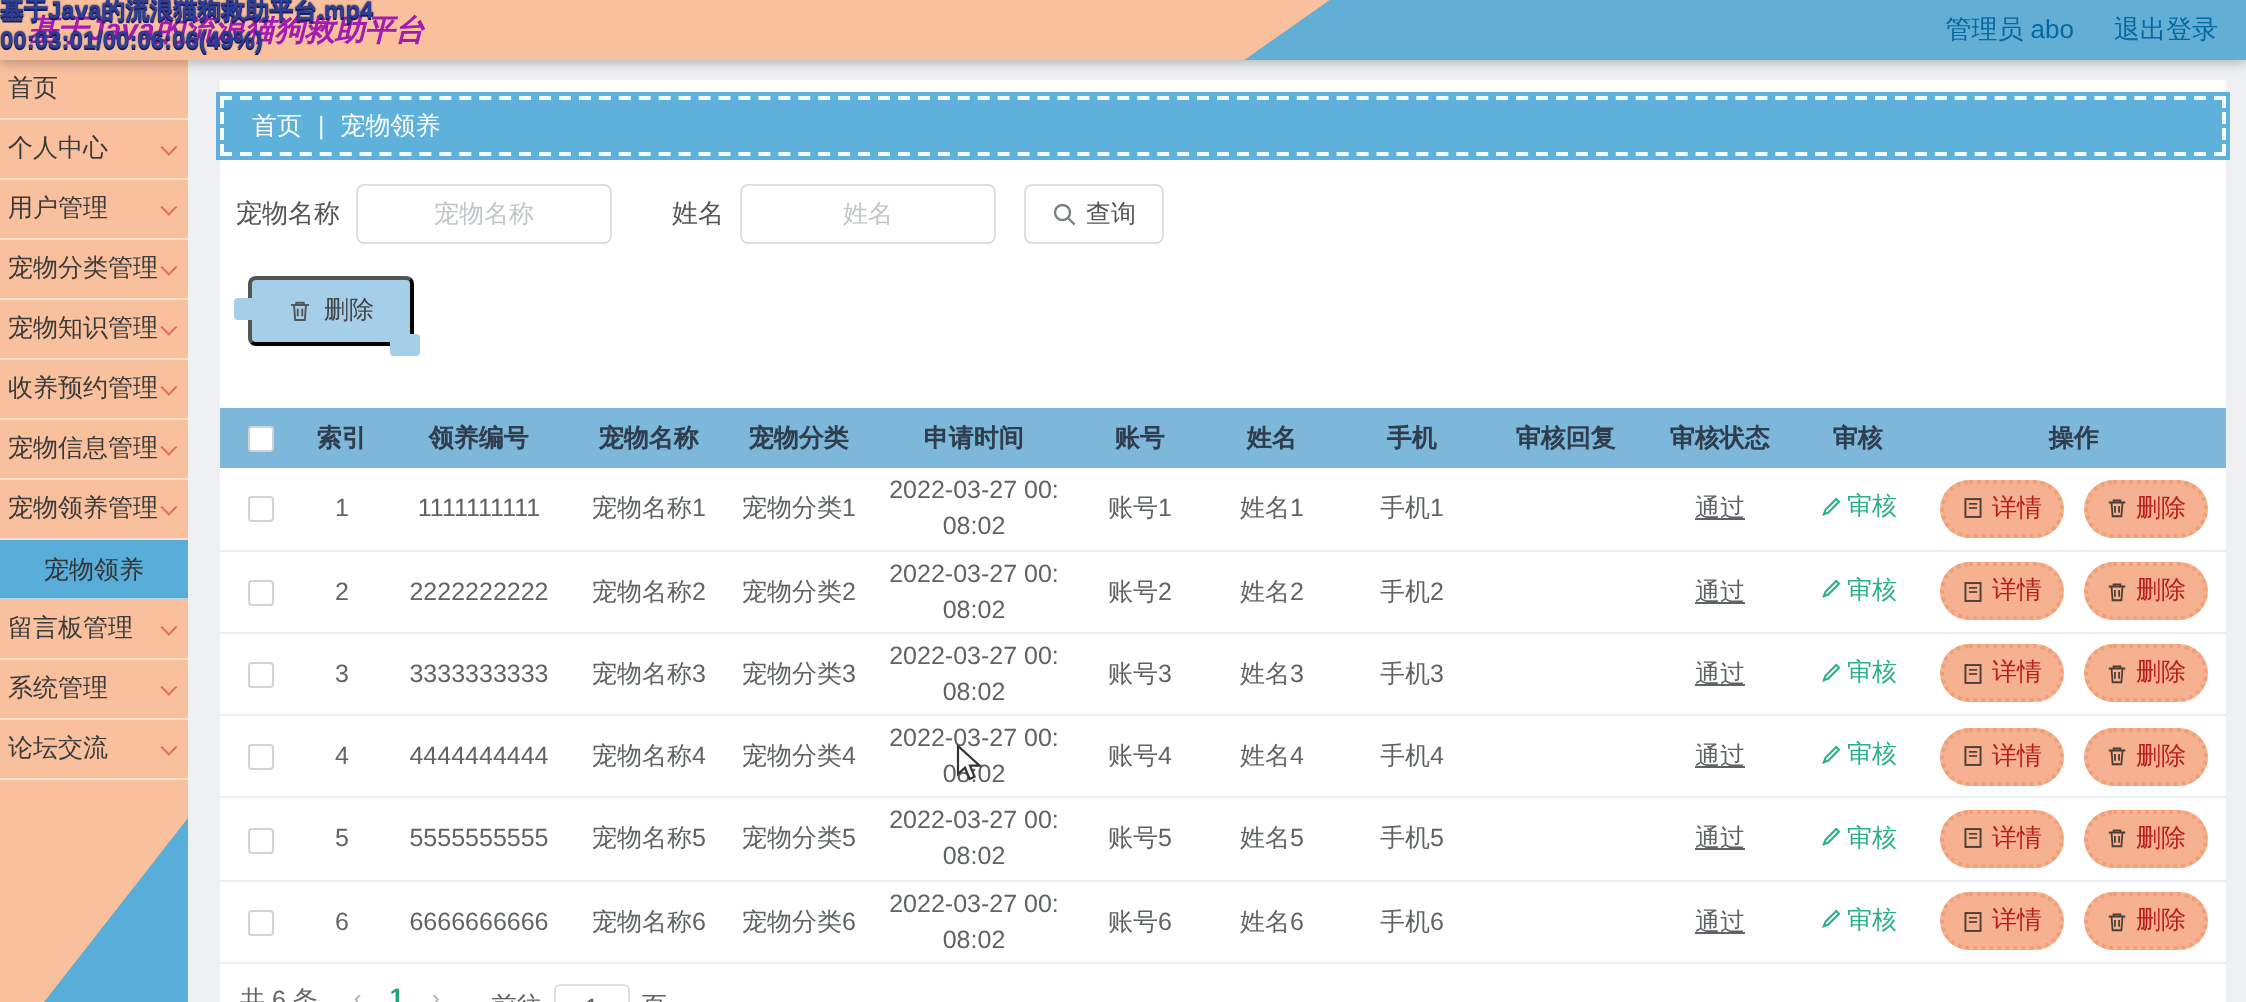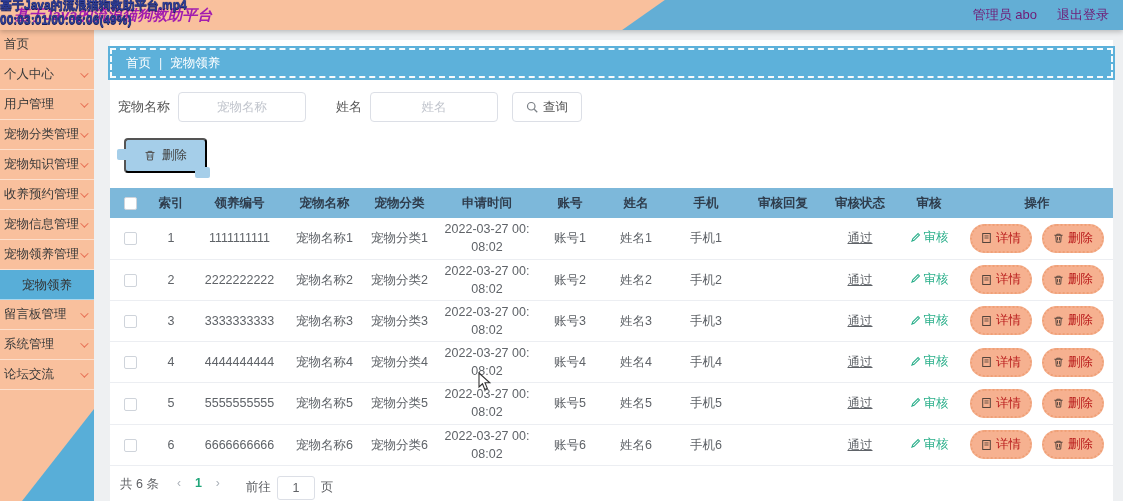--- a/index.html
+++ b/index.html
@@ -3,21 +3,21 @@
 <meta charset="utf-8">
 <style>
   * { margin:0; padding:0; box-sizing:border-box; }
   body { font-family:"Liberation Sans","DejaVu Sans",sans-serif; }
   .page { position:relative; width:1123px; height:501px; overflow:hidden; background:#eef0f2; }
 
   
   .top-header { position:absolute; top:0; left:0; right:0; height:30px; background:#f9c09d; z-index:10; box-shadow:0 2px 5px rgba(0,0,0,.22); }
   .header-blue { position:absolute; top:0; left:0; right:0; bottom:0; background:#63aed5; clip-path:polygon(59.2% 0,100% 0,100% 100%,55.4% 100%); }
   .header-title { position:absolute; left:14px; top:6px; font-size:15px; font-weight:bold; color:#a21caf; white-space:nowrap; z-index:2;font-style:italic; }
-  .header-right { position:absolute; right:14px; top:0; height:30px; display:flex; align-items:center; gap:20px; color:#701a75; font-size:13px; z-index:3; }
+  .header-right { position:absolute; right:14px; top:0; height:30px; display:flex; align-items:center; gap:20px; color:#0369a1; font-size:13px; z-index:3; }
   .header-right span { cursor:pointer; }
 
   
   .video-overlay { position:absolute; left:0; top:-2px; z-index:60; color:#2e3d96; font-weight:bold; font-size:12px; line-height:15px;
                    text-shadow:0 0 1px #10194d, 0 1px 0 #1a2260; white-space:nowrap; pointer-events:none; }
 
   
   .sidebar { position:absolute; top:30px; left:0; bottom:0; width:94px; background:#f9c09d; z-index:5; }
   .side-item { height:30px; display:flex; align-items:center; justify-content:space-between; padding:0 8px 0 4px;
                border-bottom:1px solid rgba(255,255,255,.5); font-size:12.5px; color:#3b3b3b; cursor:pointer; white-space:nowrap; }
@@ -44,21 +44,21 @@
   .query-btn { display:inline-flex; align-items:center; gap:5px; height:30px; padding:0 13px; background:#fff;
                border:1px solid #dcdfe6; border-radius:4px; font-size:12.5px; color:#555; margin-left:14px; cursor:pointer; }
 
   .toolbar { margin:16px 0 0 14px; height:30px; }
   .batch-delete { position:relative; display:inline-flex; align-items:center; gap:6px; background:#a5cee9; color:#444;
                   font-size:12.5px; padding:7px 18px; border-radius:4px; cursor:pointer; }
   .batch-delete::before { content:''; position:absolute; left:-9px; top:9px; width:12px; height:11px; background:#a5cee9; border-radius:2px; }
   .batch-delete::after { content:''; position:absolute; right:-5px; bottom:-7px; width:15px; height:11px; background:#a5cee9; border-radius:2px; }
 
   
-  table { width:100%; margin-top:20px; border-collapse:collapse; table-layout:fixed; font-size:12.5px; }
+  table { width:100%; margin-top:36px; border-collapse:collapse; table-layout:fixed; font-size:12.5px; }
   thead th { background:#7db8da; height:30px; color:#2f3d4d; font-weight:600; text-align:center; padding:0 2px; white-space:nowrap; }
   tbody td { height:41px; text-align:center; color:#5f6368; border-bottom:1px solid #eceef2; padding:2px 3px; line-height:1.45; }
   .checkbox { display:inline-block; width:13px; height:13px; background:#fff; border:1px solid #cfd4db; border-radius:2px; vertical-align:middle; cursor:pointer; }
   .status { text-decoration:underline; }
   .review-link { display:inline-flex; align-items:center; gap:3px; color:#2aaf8a; cursor:pointer; }
   .stamp-btn { display:inline-flex; align-items:center; gap:4px; background:#f6b190; border:2px dotted #efa077;
                border-radius:15px; padding:4px 9px; font-size:12.5px; color:#b91c1c; margin:0 5px; cursor:pointer; }
 
   
   .pager { display:flex; align-items:flex-start; margin:10px 0 0 10px; font-size:12.5px; color:#606266; }

